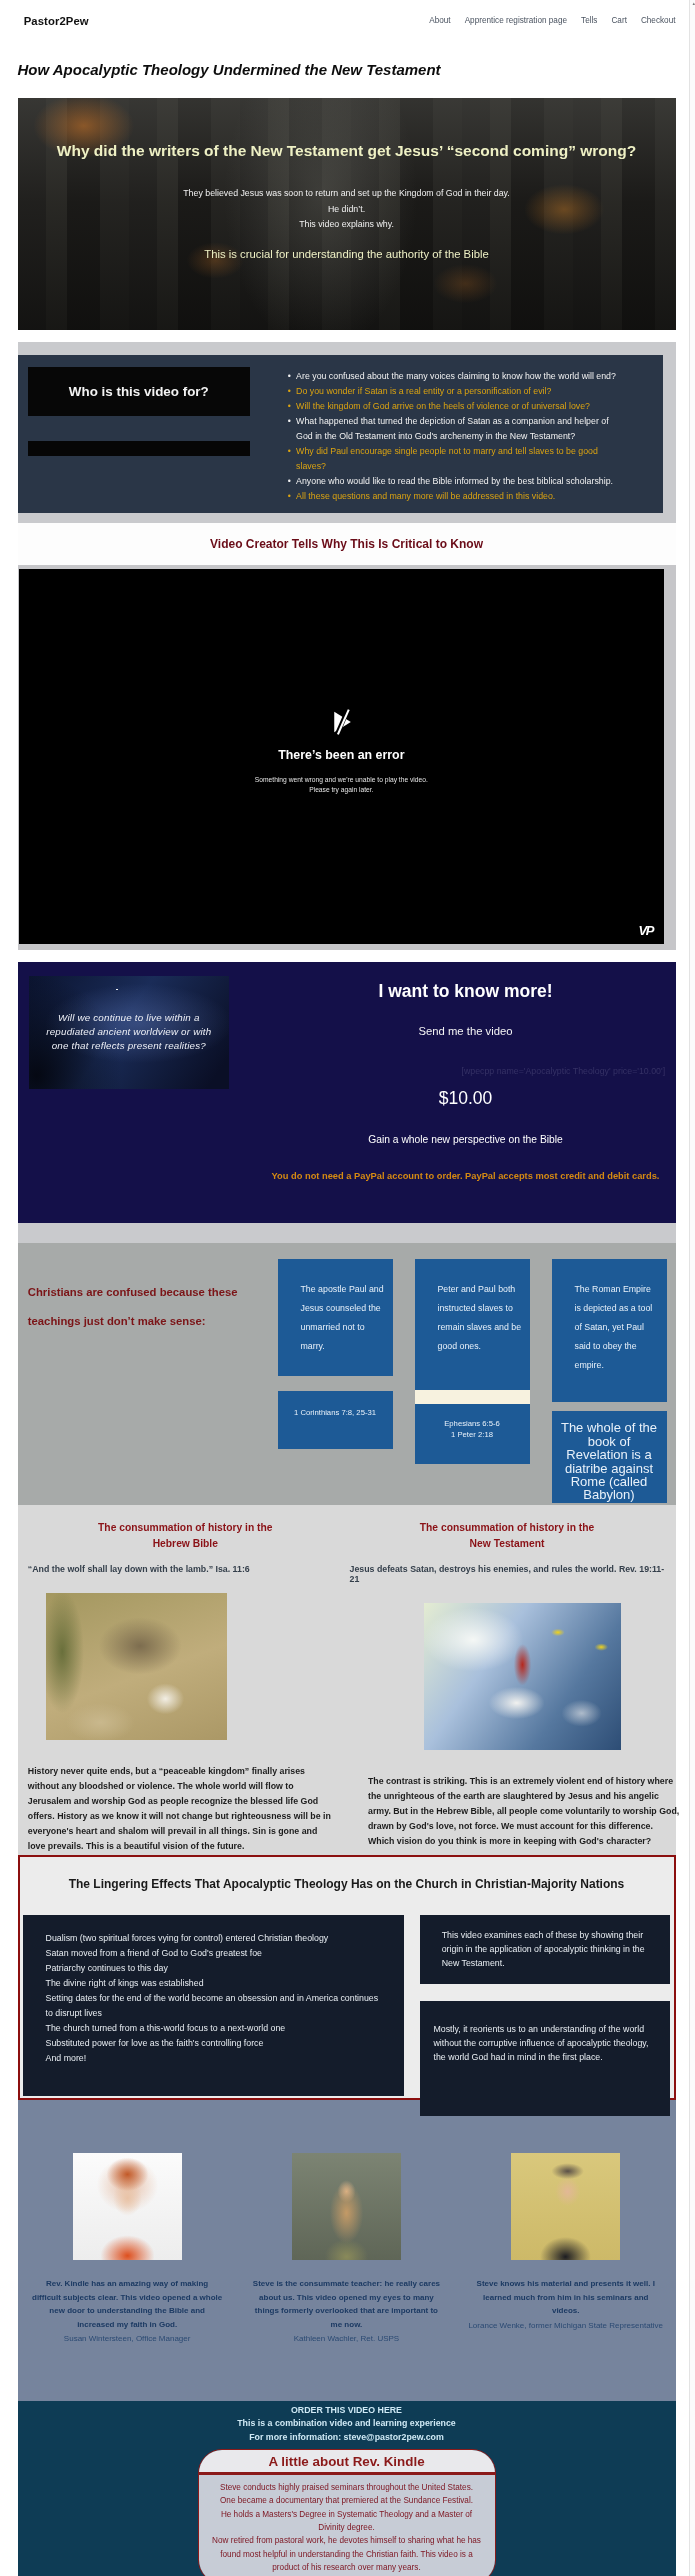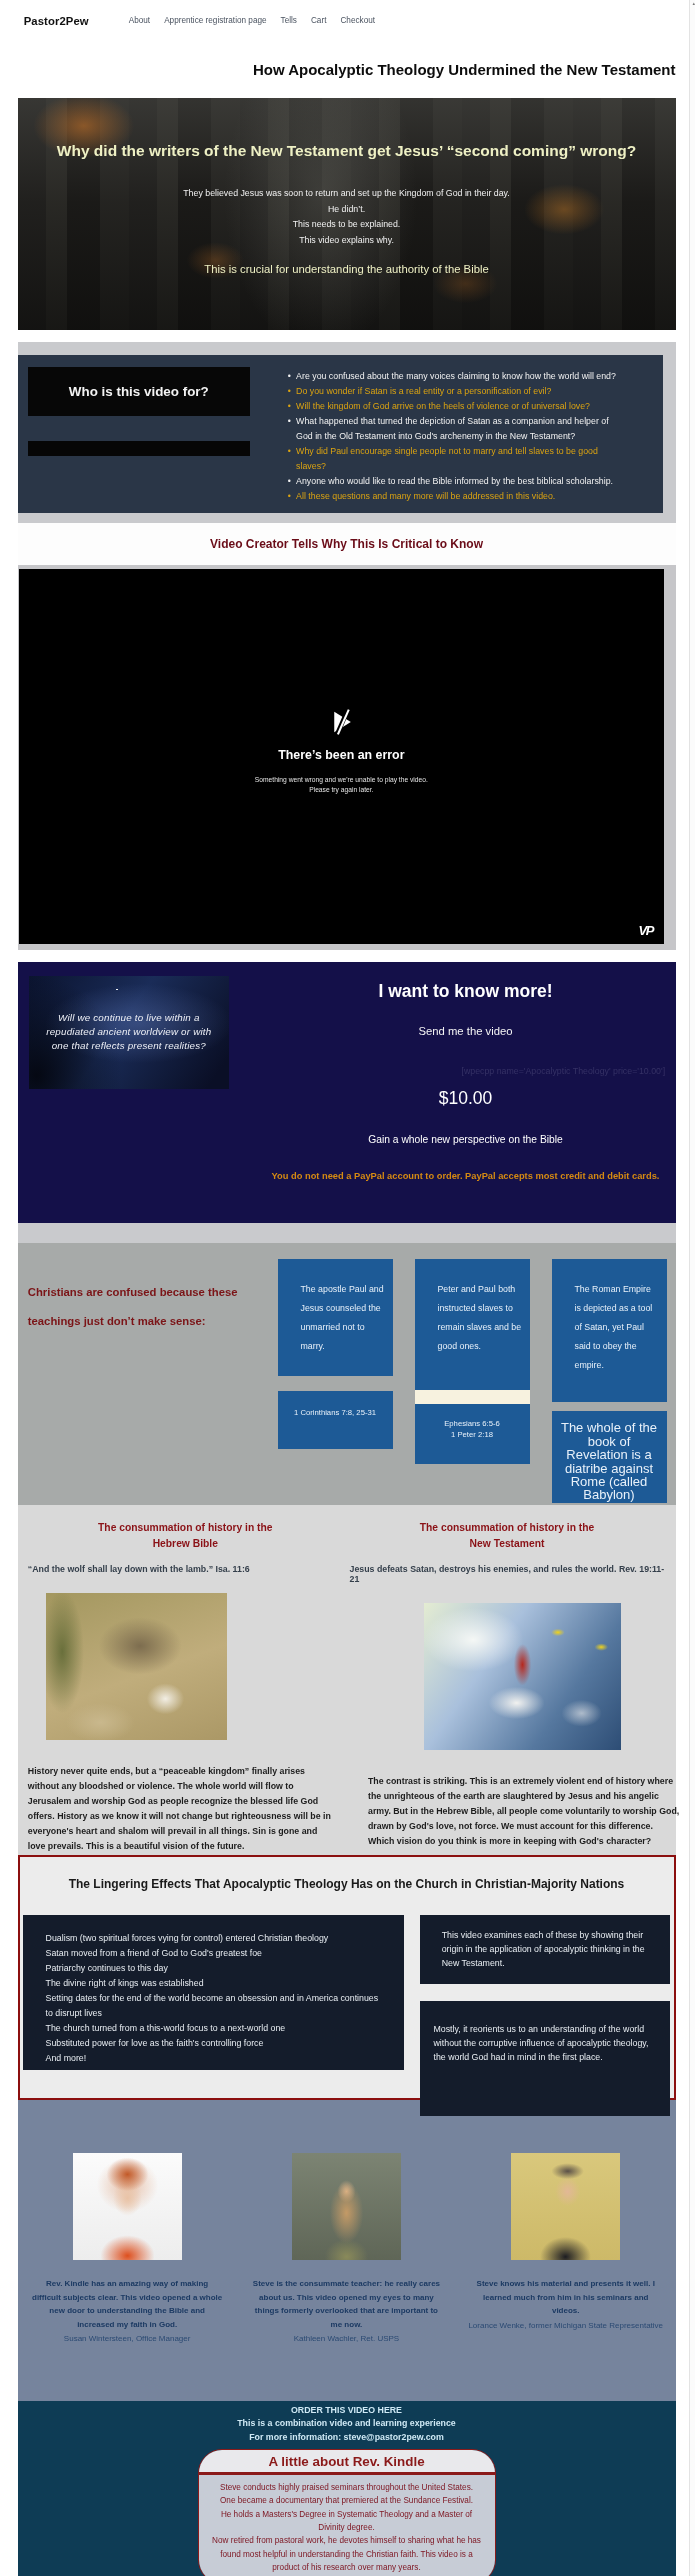--- a/index.html
+++ b/index.html
@@ -8,26 +8,26 @@
   .page { position:absolute; left:17.5px; top:0; width:658px; }
 
   
   .scrollbar { position:absolute; right:0; top:0; width:6.7px; height:2677px;
     background:#fbfbfb; border-left:0.5px solid #e3e3e3; z-index:50; }
   .sb-arrow { position:absolute; left:0; width:6.7px; height:7.2px; font-size:4.1px;
     color:#7a7a7a; text-align:center; line-height:7.2px; }
   .sb-up { top:0; }
 
   
-  .site-header { height:41px; display:flex; align-items:center; padding:0 0 0 6.2px;gap:40px; }
+  .site-header { height:41px; display:flex; align-items:center; justify-content:space-between; padding:0 0 0 6.2px;gap:40px; }
   .logo { font-size:11.3px; font-weight:bold; color:#111; letter-spacing:0.1px; cursor:pointer; }
   .nav { display:flex; gap:14px; padding-right:0; }
   .nav a { color:#4a5360; font-size:8.2px; text-decoration:none; cursor:pointer; }
 
-  .title-block { height:57px; display:flex; align-items:center; justify-content:flex-end; }
+  .title-block { height:57px; display:flex; align-items:center; justify-content:flex-start;font-style:italic; }
   .title-block h1 { font-size:15px; color:#0d0d0d; font-weight:bold; text-align:center; }
 
   
   .hero { height:232px; color:#fff; text-align:center; overflow:hidden;
     background:
       radial-gradient(ellipse 72px 46px at 10% 12%, rgba(214,122,40,.55), transparent 70%),
       radial-gradient(ellipse 57px 36px at 83% 48%, rgba(205,125,35,.42), transparent 70%),
       radial-gradient(ellipse 41px 26px at 30% 70%, rgba(190,110,35,.30), transparent 70%),
       radial-gradient(ellipse 46px 28px at 68% 80%, rgba(190,110,35,.25), transparent 70%),
       radial-gradient(ellipse 134px 216px at 46% 42%, rgba(128,128,120,.32), transparent 72%),
@@ -135,21 +135,21 @@
       radial-gradient(ellipse 31px 20.6px at 80% 75%, rgba(240,240,240,.6), transparent 65%),
       linear-gradient(125deg, #e4ecd2 0%, #a9c0dc 35%, #56789f 70%, #2d4d75 100%); }
   .cons-body { margin-top:24px; font-size:8.8px; font-weight:bold; color:#1d1d1d; line-height:15px; }
   .cons-left .cons-body { width:305px; }
   .cons-right .cons-body { margin-left:18.5px; width:313px; font-weight:bold; }
 
   
   .lingering { height:245px; background:#ececec; border:2.1px solid #8b0f0f; padding:0 3.1px; }
   .lingering h3 { margin-top:20px; text-align:center; color:#1a1a1a; font-size:12px; font-weight:bold; }
   .ling-boxes { margin-top:24px; display:flex; gap:16.5px; }
-  .ling-left { width:381px; height:155px; background:#141c2b; color:#e9eef3; padding:16.5px 20.6px 0 23px; }
+  .ling-left { width:381px; height:181px; background:#141c2b; color:#e9eef3; padding:16.5px 20.6px 0 23px; }
   .ling-left div { font-size:8.8px; line-height:15px; }
   .ling-right { flex:1; }
   .ling-box1 { background:#141c2b; color:#e9eef3; padding:13.4px 12.4px 13.4px 21.6px; font-size:8.8px; line-height:14px; }
   .ling-box2 { margin-top:17px; background:#141c2b; color:#e9eef3; padding:21.6px 12.4px 52px 13.4px; font-size:8.8px; line-height:14px; }
 
   
   .testimonials { height:301px; background:#76849d; display:flex; padding-top:53px; }
   .tcol { width:33.33%; text-align:center; }
   .tphoto { width:109px; height:107px; margin:0 auto; }
   .photo-1 { background:
@@ -204,21 +204,20 @@
 
   <div class="title-block">
     <h1>How Apocalyptic Theology Undermined the New Testament</h1>
   </div>
 
   <section class="hero">
     <h2>Why did the writers of the New Testament get Jesus’ “second coming” wrong?</h2>
     <div class="hero-lines">
       <p>They believed Jesus was soon to return and set up the Kingdom of God in their day.</p>
       <p>He didn’t.</p>
-      <p>This needs to be explained.</p>
       <p>This video explains why.</p>
     </div>
     <p class="hero-crucial">This is crucial for understanding the authority of the Bible</p>
   </section>
 
   <div class="gap23"></div>
 
   <section class="whofor-band">
     <div class="whofor-panel">
       <div class="whofor-left">

